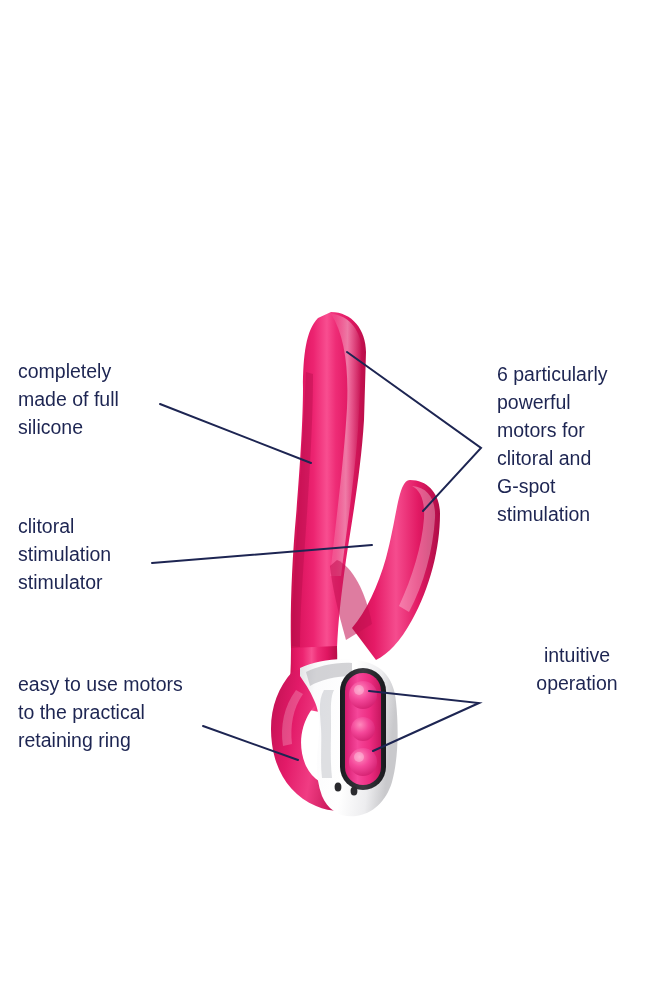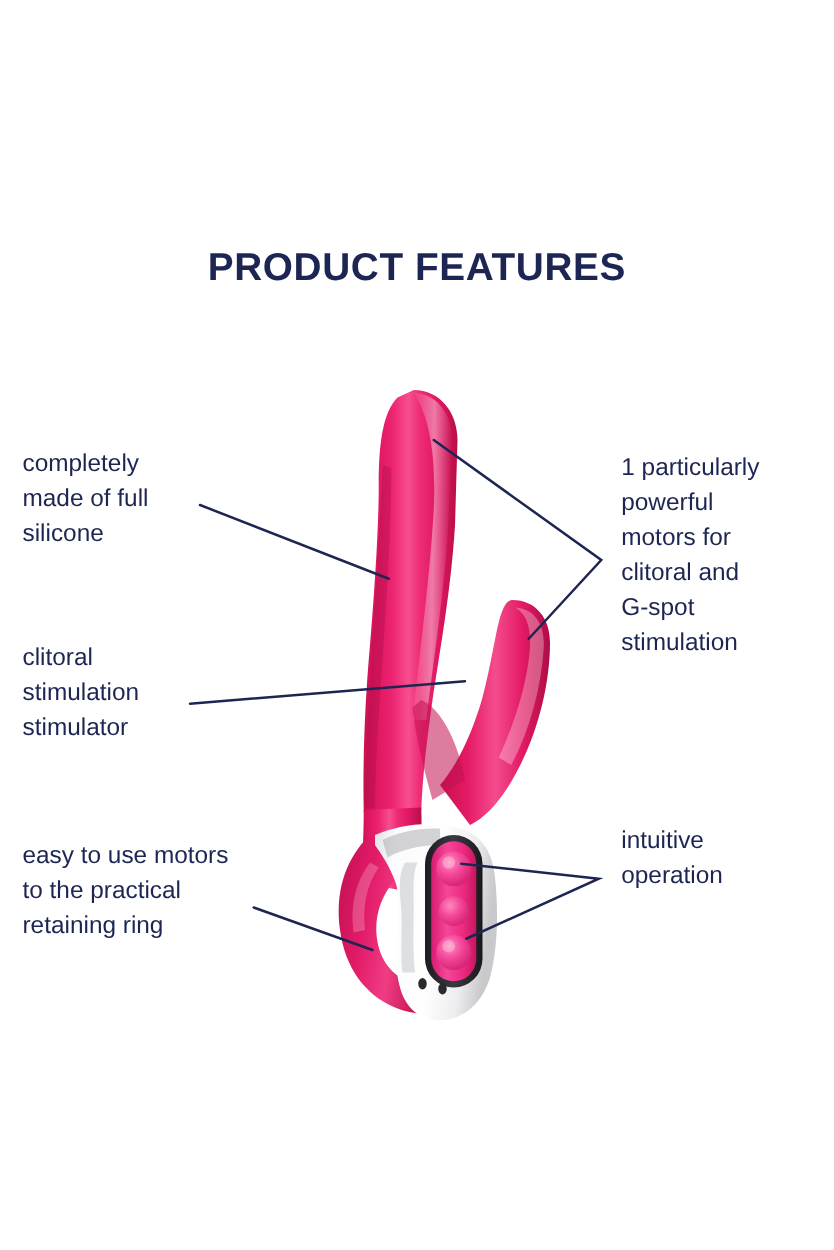--- a/index.html
+++ b/index.html
@@ -40,36 +40,35 @@
     font-size: 19.5px;
     line-height: 28px;
     font-family: Liberation Sans, sans-serif;
     white-space: pre-line;
     font-weight: 400;
   }
   #cal-silicone   { left: 18px;  top: 357px; width: 190px; }
   #cal-clitoral   { left: 18px;  top: 512px; width: 200px; }
   #cal-ring       { left: 18px;  top: 670px; width: 230px; }
   #cal-motors     { left: 497px; top: 360px; width: 170px; }
-  #cal-intuitive  { left: 497px; top: 658px; width: 160px; }
+  #cal-intuitive  { left: 497px; top: 641px; width: 160px; text-align: center; }
 
   #art {
     position: absolute;
     left: 0; top: 0;
     width: 667px;
     height: 1000px;
     pointer-events: none;
   }
 </style>
 </head>
 <body>
 
 <div id="page">
 
-  <div id="title">PRODUCT FEATURES</div>
 
   <svg id="art" viewBox="0 0 667 1000" width="667" height="1000" xmlns="http://www.w3.org/2000/svg">
     <defs>
       <linearGradient id="shaftGrad" x1="0" y1="0" x2="1" y2="0">
         <stop offset="0%" stop-color="#C9104F"></stop>
         <stop offset="12%" stop-color="#DD1660"></stop>
         <stop offset="30%" stop-color="#EC2370"></stop>
         <stop offset="48%" stop-color="#F84E90"></stop>
         <stop offset="60%" stop-color="#EE2C76"></stop>
         <stop offset="80%" stop-color="#DF1661"></stop>
@@ -224,21 +223,21 @@
 silicone</div>
 
   <div class="callout" id="cal-clitoral">clitoral
 stimulation
 stimulator</div>
 
   <div class="callout" id="cal-ring">easy to use motors
 to the practical
 retaining ring</div>
 
-  <div class="callout" id="cal-motors">1 particularly
+  <div class="callout" id="cal-motors">6 particularly
 powerful
 motors for
 clitoral and
 G-spot
 stimulation</div>
 
   <div class="callout" id="cal-intuitive">intuitive
 operation</div>
 
 </div>

